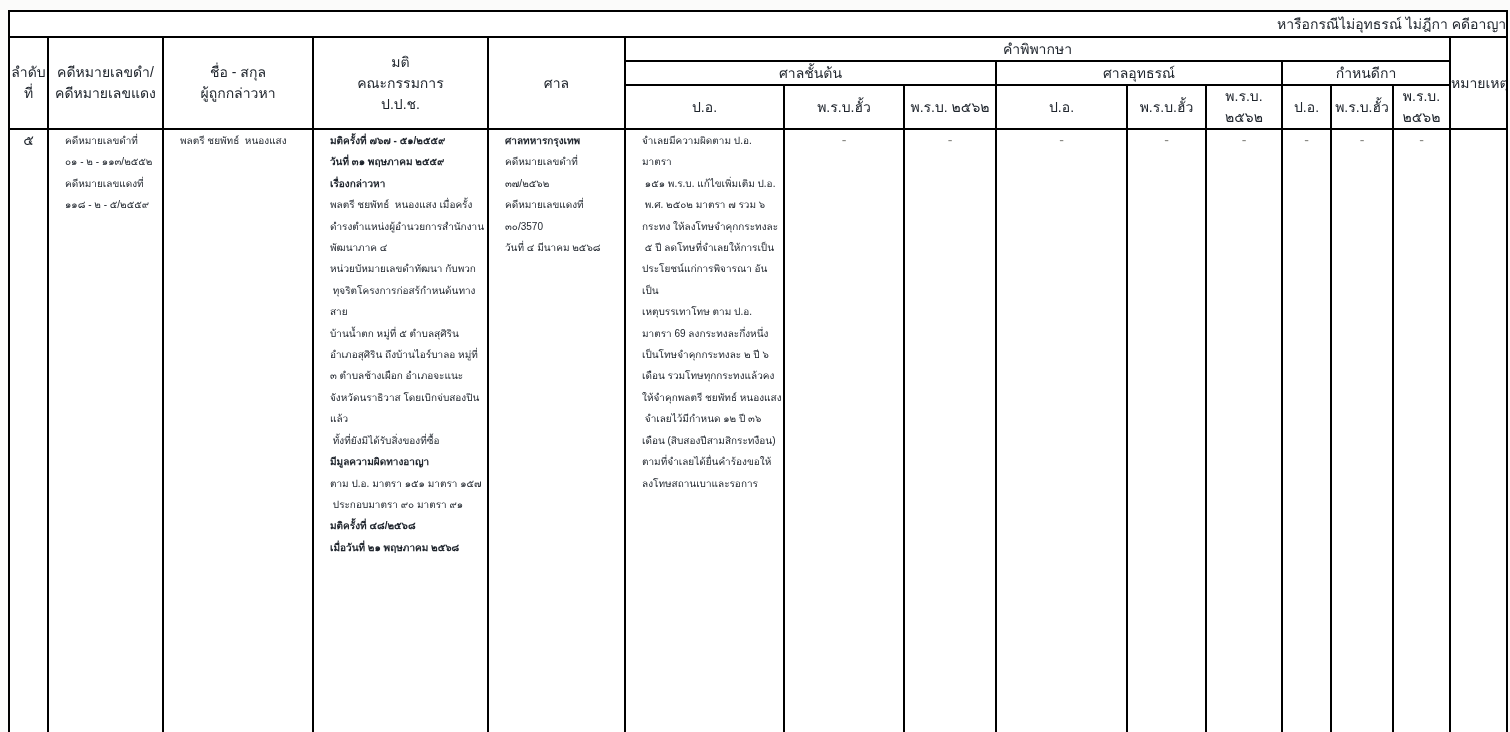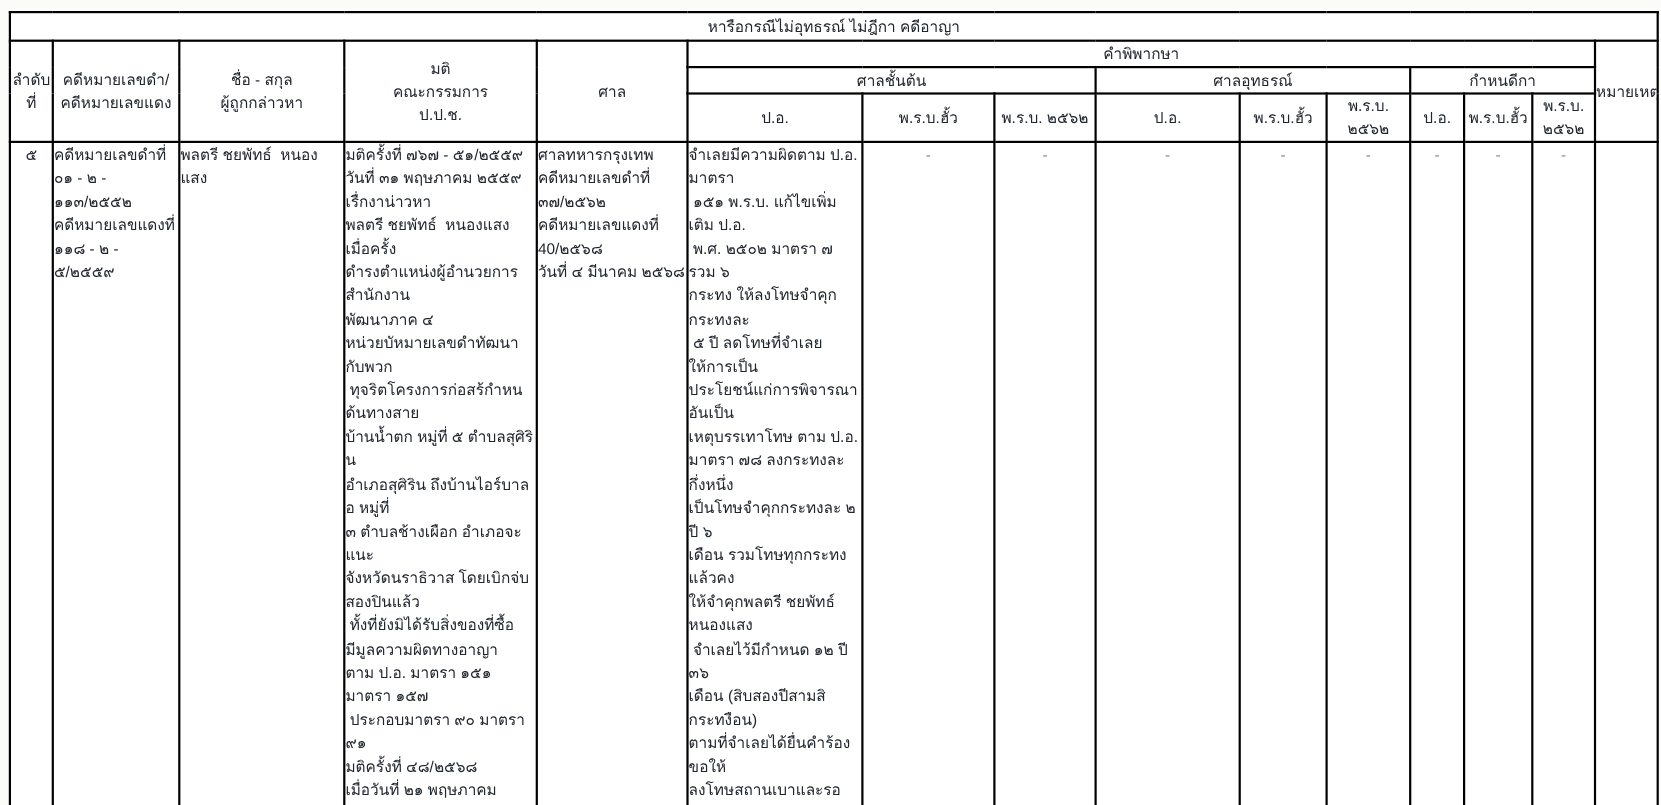--- a/index.html
+++ b/index.html
@@ -25,21 +25,21 @@
     background: #ffffff;
   }
   table.doc td, table.doc th {
     border: 2px solid #000000;
     font-size: 14px;
     font-weight: normal;
     padding: 0;
     overflow: hidden;
   }
   .title-cell {
-    text-align: center;
+    text-align: right;
     vertical-align: middle;
     height: 24px;
     font-size: 13.5px;
     margin-top: 44px;
   }
   .hdr {
     text-align: center;
     vertical-align: middle;
     font-weight: bold;
     white-space: pre-line;
@@ -50,23 +50,24 @@
   .r-statutes { height: 41px; margin-left: 32px; }
   .data-row   { height: 640px; }
   .cell {
     vertical-align: top;
     text-align: left;
     padding: 2px 2px 2px 3px;
   }
   .cell .ln {
     line-height: 21.4px;
     white-space: pre-wrap;
-    font-size: 14px;
-  }
-  .cell .ln.b { font-weight: normal; }
+    font-size: 10px;
+    padding-left: 16px;
+  }
+  .cell .ln.b { font-weight: bold; }
   .cell-center {
     vertical-align: top;
     text-align: center;
     padding-top: 3px;
     line-height: 21.4px;
   }
   .dash-cell {
     vertical-align: top;
     text-align: center;
     padding-top: 3px;
@@ -142,21 +143,21 @@
             <div class="ln">๐๑ - ๒ - ๑๑๓/๒๕๕๒</div>
             <div class="ln">คดีหมายเลขแดงที่</div>
             <div class="ln">๑๑๘ - ๒ - ๕/๒๕๕๙</div>
           </td>
       <td class="cell">
             <div class="ln">พลตรี ชยพัทธ์  หนองแสง</div>
           </td>
       <td class="cell">
             <div class="ln b">มติครั้งที่ ๗๖๗ - ๕๑/๒๕๕๙</div>
             <div class="ln b">วันที่ ๓๑ พฤษภาคม ๒๕๕๙</div>
-            <div class="ln b">เรื่กงาน่าวหา</div>
+            <div class="ln b">เรื่องกล่าวหา</div>
             <div class="ln">พลตรี ชยพัทธ์  หนองแสง เมื่อครั้ง</div>
             <div class="ln">ดำรงตำแหน่งผู้อำนวยการสำนักงาน</div>
             <div class="ln">พัฒนาภาค ๔</div>
             <div class="ln">หน่วยบัหมายเลขดำทัฒนา กับพวก</div>
             <div class="ln"> ทุจริตโครงการก่อสร้กำหนด้นทางสาย</div>
             <div class="ln">บ้านน้ำตก หมู่ที่ ๕ ตำบลสุศิริน</div>
             <div class="ln">อำเภอสุศิริน ถึงบ้านไอร์บาลอ หมู่ที่</div>
             <div class="ln">๓ ตำบลช้างเผือก อำเภอจะแนะ</div>
             <div class="ln">จังหวัดนราธิวาส โดยเบิกจ่บสองปินแล้ว</div>
             <div class="ln"> ทั้งที่ยังมิได้รับสิ่งของที่ซื้อ</div>
@@ -164,32 +165,32 @@
             <div class="ln">ตาม ป.อ. มาตรา ๑๕๑ มาตรา ๑๕๗</div>
             <div class="ln"> ประกอบมาตรา ๙๐ มาตรา ๙๑</div>
             <div class="ln b">มติครั้งที่ ๔๘/๒๕๖๘</div>
             <div class="ln b">เมื่อวันที่ ๒๑ พฤษภาคม ๒๕๖๘</div>
           </td>
       <td class="cell">
             <div class="ln b">ศาลทหารกรุงเทพ</div>
             <div class="ln">คดีหมายเลขดำที่</div>
             <div class="ln">๓๗/๒๕๖๒</div>
             <div class="ln">คดีหมายเลขแดงที่</div>
-            <div class="ln">40/๒๕๖๘</div>
+            <div class="ln">๓๐/3570</div>
             <div class="ln">วันที่ ๔ มีนาคม ๒๕๖๘</div>
           </td>
       <td class="cell">
             <div class="ln">จำเลยมีความผิดตาม ป.อ. มาตรา</div>
             <div class="ln"> ๑๕๑ พ.ร.บ. แก้ไขเพิ่มเติม ป.อ.</div>
             <div class="ln"> พ.ศ. ๒๕๐๒ มาตรา ๗ รวม ๖</div>
             <div class="ln">กระทง ให้ลงโทษจำคุกกระทงละ</div>
             <div class="ln"> ๕ ปี ลดโทษที่จำเลยให้การเป็น</div>
             <div class="ln">ประโยชน์แก่การพิจารณา อันเป็น</div>
             <div class="ln">เหตุบรรเทาโทษ ตาม ป.อ.</div>
-            <div class="ln">มาตรา ๗๘ ลงกระทงละกึ่งหนึ่ง</div>
+            <div class="ln">มาตรา 69 ลงกระทงละกึ่งหนึ่ง</div>
             <div class="ln">เป็นโทษจำคุกกระทงละ ๒ ปี ๖</div>
             <div class="ln">เดือน รวมโทษทุกกระทงแล้วคง</div>
             <div class="ln">ให้จำคุกพลตรี ชยพัทธ์ หนองแสง</div>
             <div class="ln"> จำเลยไว้มีกำหนด ๑๒ ปี ๓๖</div>
             <div class="ln">เดือน (สิบสองปีสามสิกระทงือน)</div>
             <div class="ln">ตามที่จำเลยได้ยื่นคำร้องขอให้</div>
             <div class="ln">ลงโทษสถานเบาและรอการ</div>
           </td>
       <td class="dash-cell">-</td>
       <td class="dash-cell">-</td>

